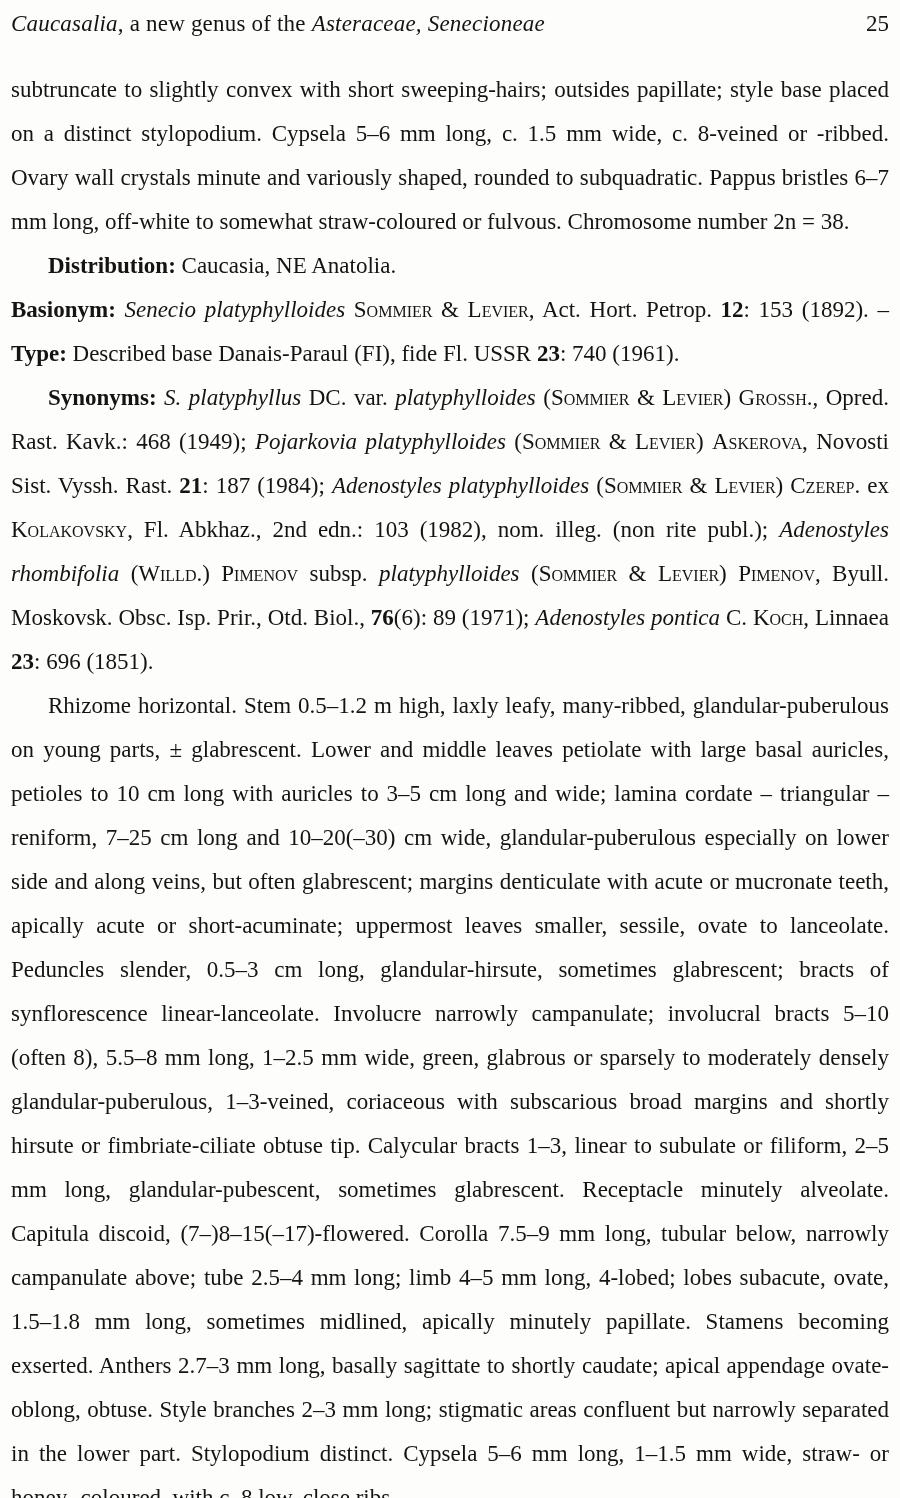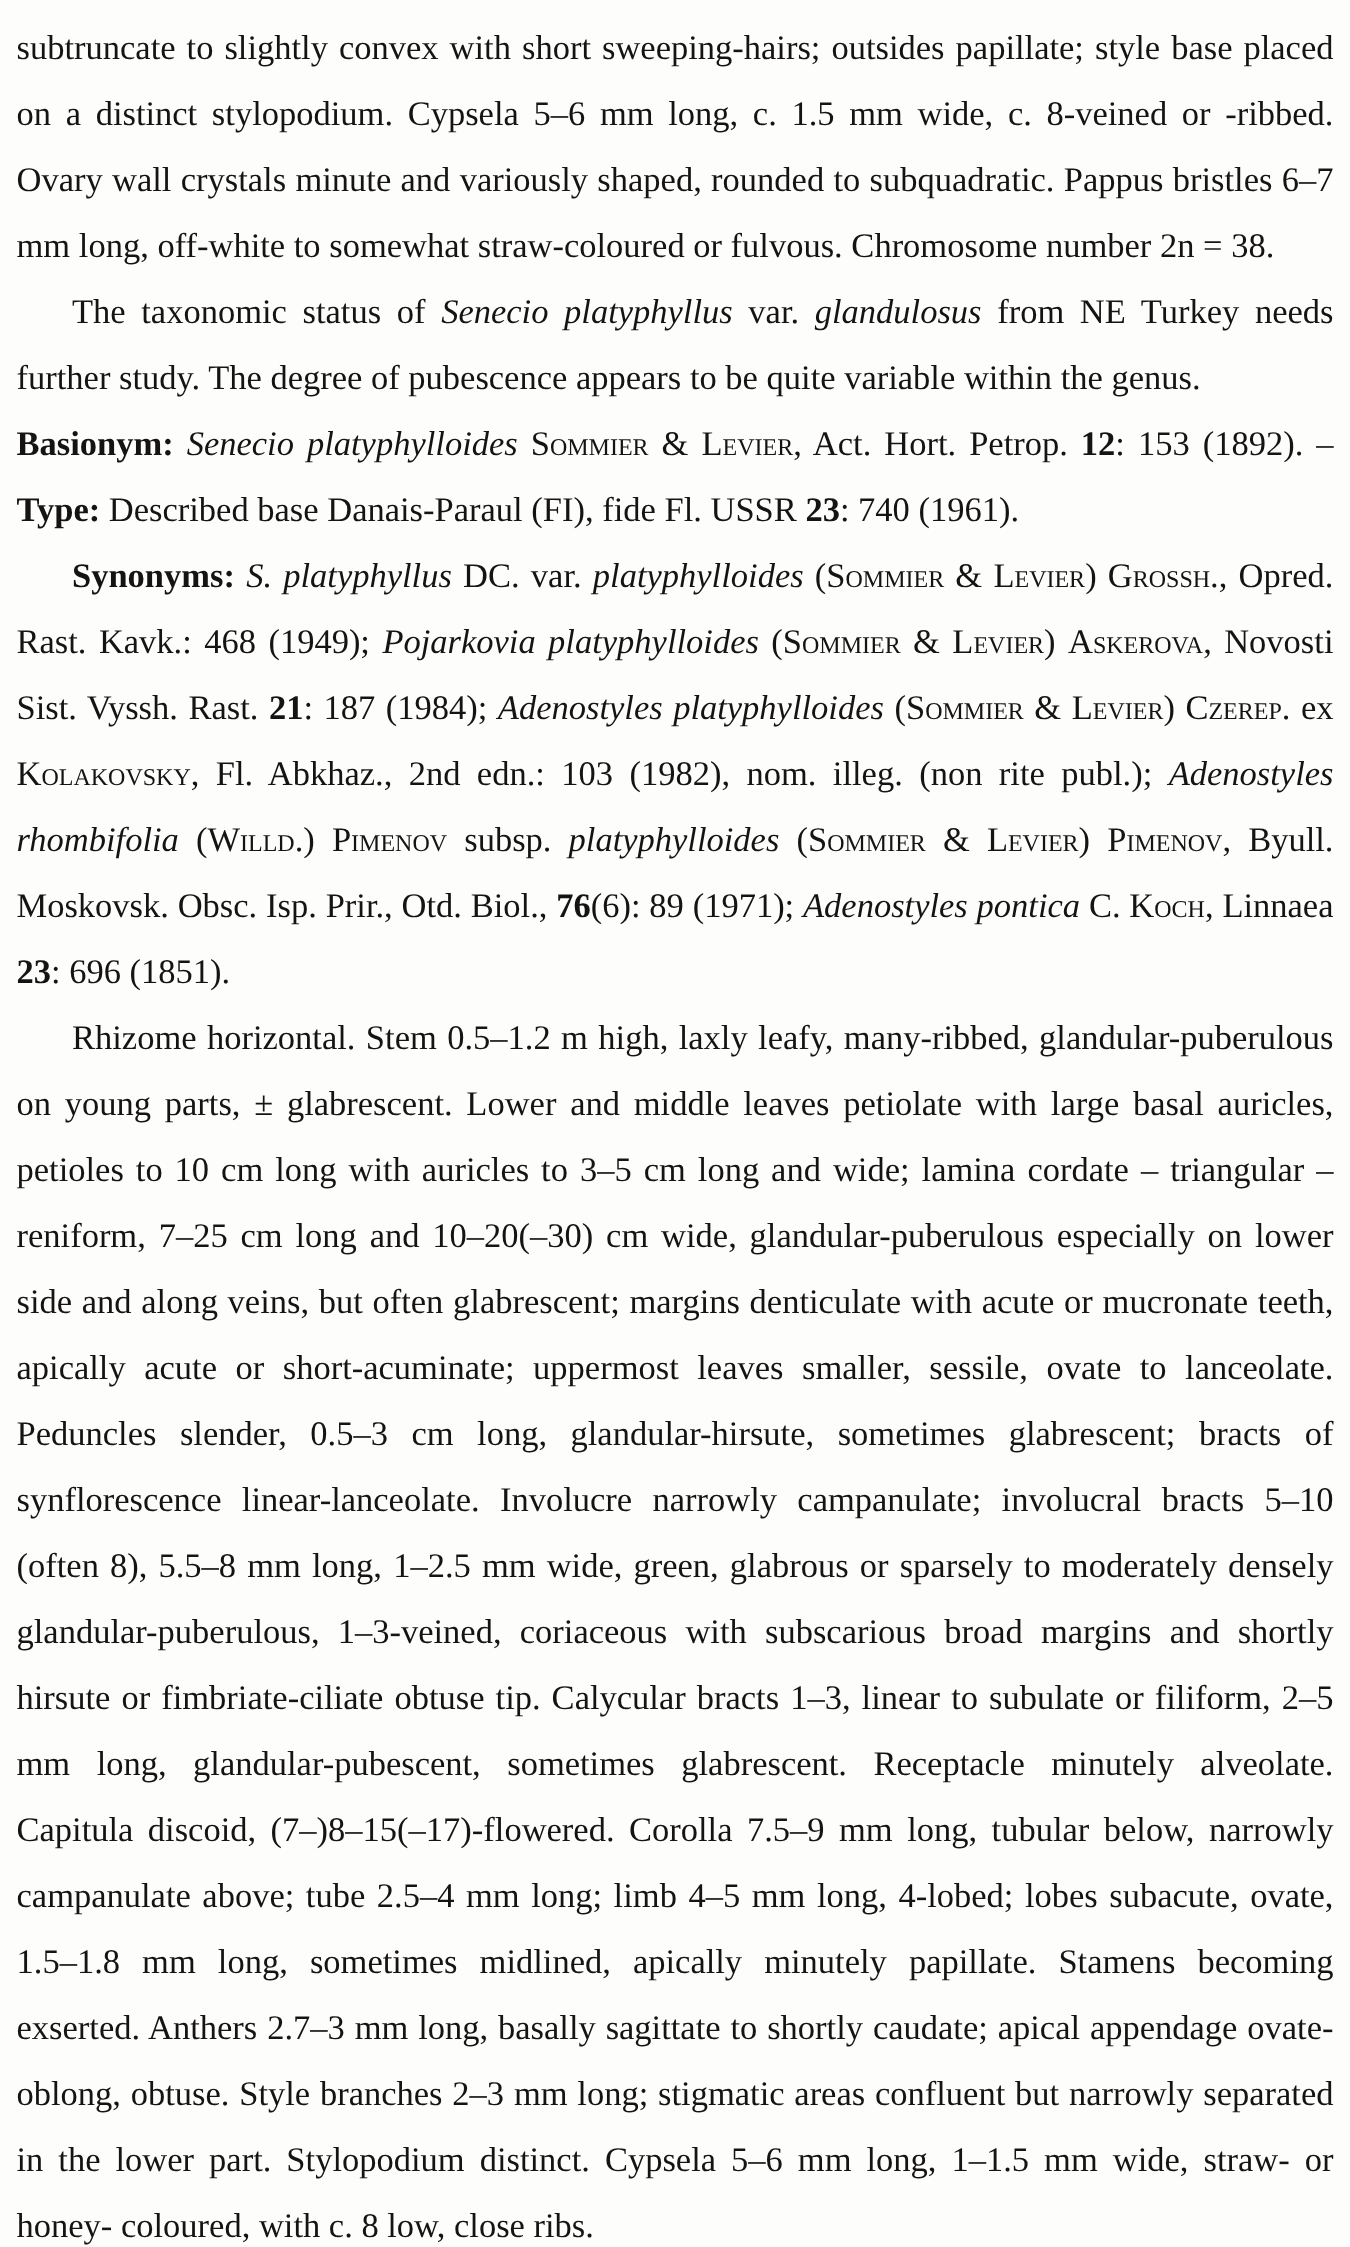--- a/index.html
+++ b/index.html
@@ -49,22 +49,26 @@
   }
   .it { font-style: italic; }
   .bd { font-weight: bold; }
   .sc { font-variant: small-caps; }
 </style>
 </head>
 <body>
 
 <div class="page">
 
+  <div class="running-header">
+    <span class="title"><span class="it">Caucasalia</span><span>, a new genus of the </span><span class="it">Asteraceae, Senecioneae</span></span>
+    <span class="pageno">25</span>
+  </div>
 
   <main class="body-text">
       <p class="block"><span>subtruncate to slightly convex with short sweeping-hairs; outsides papillate; style base placed on a distinct stylopodium. Cypsela 5–6 mm long, c. 1.5 mm wide, c. 8-veined or -ribbed. Ovary wall crystals minute and variously shaped, rounded to subquadratic. Pappus bristles 6–7 mm long, off-white to somewhat straw-coloured or fulvous. Chromosome number 2n = 38.</span></p>
-      <p class="block indent"><span>The taxonomic status of </span><span class="it">Senecio platyphyllus</span><span> var. </span><span class="it">glandulosus</span><span> from NE Turkey needs further study. The degree of pubescence appears to be quite variable within the genus.</span></p>
+      <p class="block indent"><span class="bd">Distribution: </span><span>Caucasia, NE Anatolia.</span></p>
       <p class="block"><span class="bd">Basionym: </span><span class="it">Senecio platyphylloides</span><span> </span><span class="sc">Sommier &amp; Levier</span><span>, Act. Hort. Petrop. </span><span class="bd">12</span><span>: 153 (1892). – </span><span class="bd">Type: </span><span>Described base Danais-Paraul (FI), fide Fl. USSR </span><span class="bd">23</span><span>: 740 (1961).</span></p>
       <p class="block indent"><span class="bd">Synonyms: </span><span class="it">S. platyphyllus</span><span> DC. var. </span><span class="it">platyphylloides</span><span> (</span><span class="sc">Sommier &amp; Levier</span><span>) </span><span class="sc">Grossh.</span><span>, Opred. Rast. Kavk.: 468 (1949); </span><span class="it">Pojarkovia platyphylloides</span><span> (</span><span class="sc">Sommier &amp; Levier</span><span>) </span><span class="sc">Askerova</span><span>, Novosti Sist. Vyssh. Rast. </span><span class="bd">21</span><span>: 187 (1984); </span><span class="it">Adenostyles platyphylloides</span><span> (</span><span class="sc">Sommier &amp; Levier</span><span>) </span><span class="sc">Czerep.</span><span> ex </span><span class="sc">Kolakovsky</span><span>, Fl. Abkhaz., 2nd edn.: 103 (1982), nom. illeg. (non rite publ.); </span><span class="it">Adenostyles rhombifolia</span><span> (</span><span class="sc">Willd.</span><span>) </span><span class="sc">Pimenov</span><span> subsp. </span><span class="it">platyphylloides</span><span> (</span><span class="sc">Sommier &amp; Levier</span><span>) </span><span class="sc">Pimenov</span><span>, Byull. Moskovsk. Obsc. Isp. Prir., Otd. Biol., </span><span class="bd">76</span><span>(6): 89 (1971); </span><span class="it">Adenostyles pontica</span><span> </span><span class="sc">C. Koch</span><span>, Linnaea </span><span class="bd">23</span><span>: 696 (1851).</span></p>
       <p class="block indent"><span>Rhizome horizontal. Stem 0.5–1.2 m high, laxly leafy, many-ribbed, glandular-puberulous on young parts, ± glabrescent. Lower and middle leaves petiolate with large basal auricles, petioles to 10 cm long with auricles to 3–5 cm long and wide; lamina cordate – triangular – reniform, 7–25 cm long and 10–20(–30) cm wide, glandular-puberulous especially on lower side and along veins, but often glabrescent; margins denticulate with acute or mucronate teeth, apically acute or short-acuminate; uppermost leaves smaller, sessile, ovate to lanceolate. Peduncles slender, 0.5–3 cm long, glandular-hirsute, sometimes glabrescent; bracts of synflorescence linear-lanceolate. Involucre narrowly campanulate; involucral bracts 5–10 (often 8), 5.5–8 mm long, 1–2.5 mm wide, green, glabrous or sparsely to moderately densely glandular-puberulous, 1–3-veined, coriaceous with subscarious broad margins and shortly hirsute or fimbriate-ciliate obtuse tip. Calycular bracts 1–3, linear to subulate or filiform, 2–5 mm long, glandular-pubescent, sometimes glabrescent. Receptacle minutely alveolate. Capitula discoid, (7–)8–15(–17)-flowered. Corolla 7.5–9 mm long, tubular below, narrowly campanulate above; tube 2.5–4 mm long; limb 4–5 mm long, 4-lobed; lobes subacute, ovate, 1.5–1.8 mm long, sometimes midlined, apically minutely papillate. Stamens becoming exserted. Anthers 2.7–3 mm long, basally sagittate to shortly caudate; apical appendage ovate-oblong, obtuse. Style branches 2–3 mm long; stigmatic areas confluent but narrowly separated in the lower part. Stylopodium distinct. Cypsela 5–6 mm long, 1–1.5 mm wide, straw- or honey- coloured, with c. 8 low, close ribs.</span></p>
     </main>
 
 </div>
 
 </body></html>

